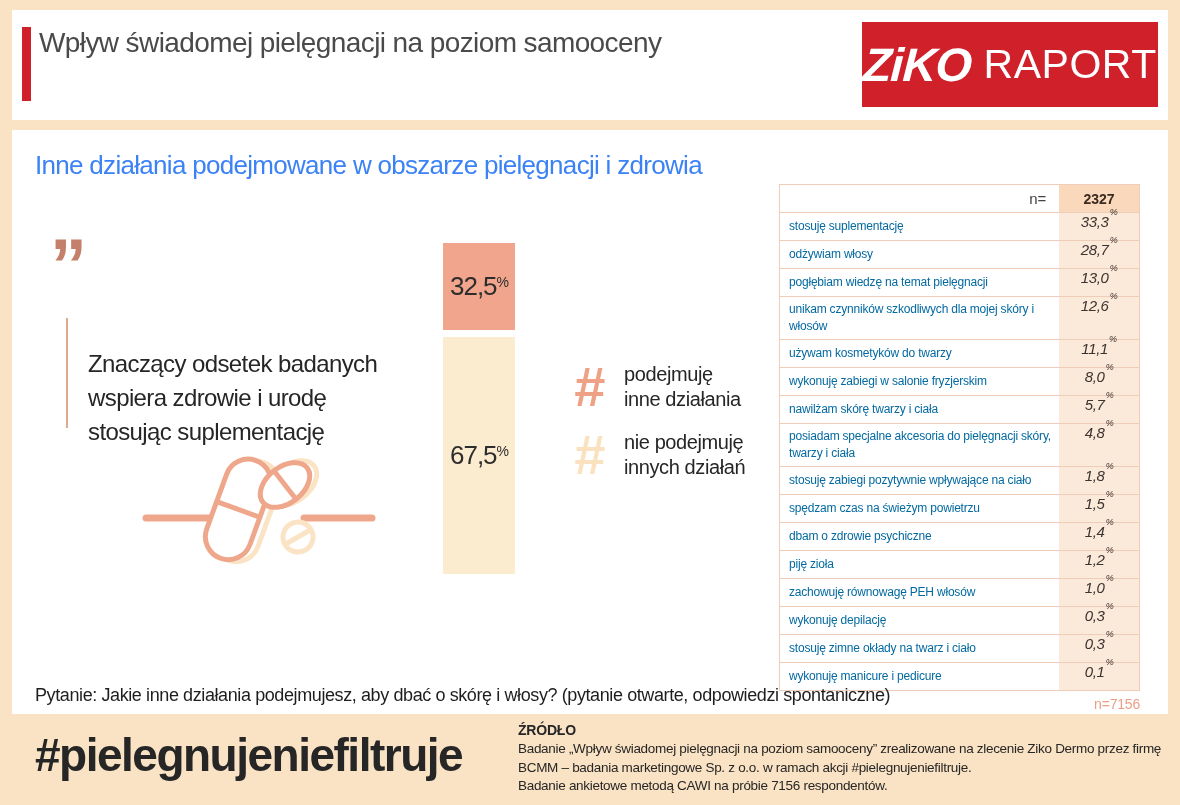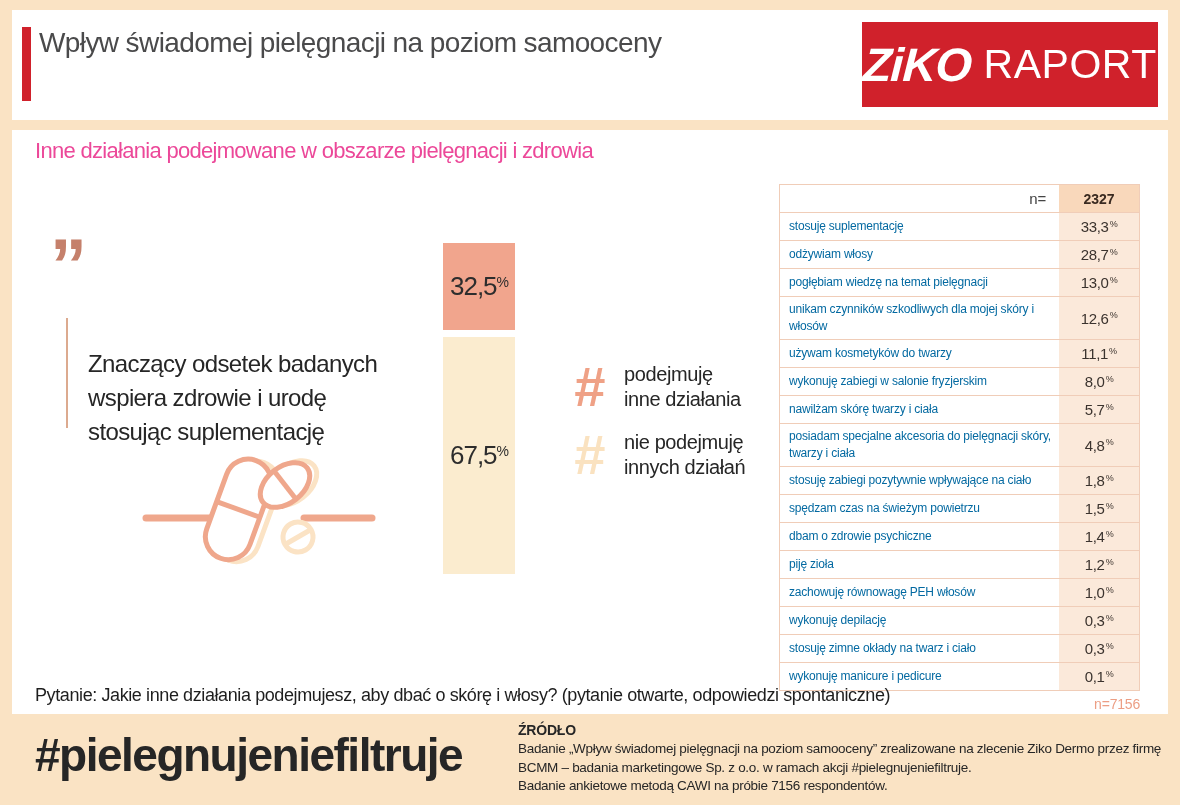--- a/index.html
+++ b/index.html
@@ -41,22 +41,22 @@
     font-style:italic; transform:skewX(-3deg);
   }
   .logo-sub { color:#ffffff; font-weight:400; font-size:41px; letter-spacing:0.5px; }
 
   
   .main-box {
     position:absolute; left:12px; top:130px; right:12px; height:584px;
     background:#ffffff;
   }
   .section-title {
-    position:absolute; left:23px; top:8px;
-    font-size:22px; letter-spacing:-0.7px; color:#ec4899; font-weight:400;
+    position:absolute; left:23px; top:20px;
+    font-size:26px; letter-spacing:-0.7px; color:#3b82f6; font-weight:400;
     white-space:nowrap;
   }
 
   
   .quote-mark {
     position:absolute; left:38px; top:108px;
     font-size:74px; line-height:56px; color:#c5806b; font-weight:bold;
     letter-spacing:-4px;
   }
   .quote-rule {
@@ -93,22 +93,22 @@
   
   .rtable-wrap { position:absolute; left:767px; top:54px; width:361px; }
   .rtable { width:100%; border:1px solid #f0cdb8; border-bottom:none; }
   .trow { display:flex; border-bottom:1px solid #f0cdb8; min-height:28px; align-items:stretch; }
   .tlabel {
     flex:1; padding:4px 2px 4px 9px; font-size:12px; line-height:17px;
     letter-spacing:-0.2px; color:#0369a1; display:flex; align-items:center;
   }
   .tvalue {
     width:83px; background:#fbe9da; border-left:3px solid #ffffff;
-    display:flex; align-items:center; justify-content:center;
-    font-size:15px; color:#3b332e; letter-spacing:-0.3px;
+    display:flex; align-items:flex-start; justify-content:center;
+    font-size:15px; color:#3b332e; letter-spacing:-0.3px;font-style:italic;
   }
   .tvalue sup, .thead-value sup { font-size:9px; margin-top:-6px; margin-left:1px; }
   .thead .tlabel { justify-content:flex-end; padding-right:10px; font-size:15px; color:#444; }
   .thead-value {
     width:83px; background:#f9d8bb; border-left:3px solid #ffffff;
     display:flex; align-items:center; justify-content:center;
     font-size:14px; font-weight:bold; color:#3a2a20; letter-spacing:0;
   }
   .n-total { text-align:right; font-size:14px; color:#ec9e84; margin-top:5px; letter-spacing:-0.2px; }
 

